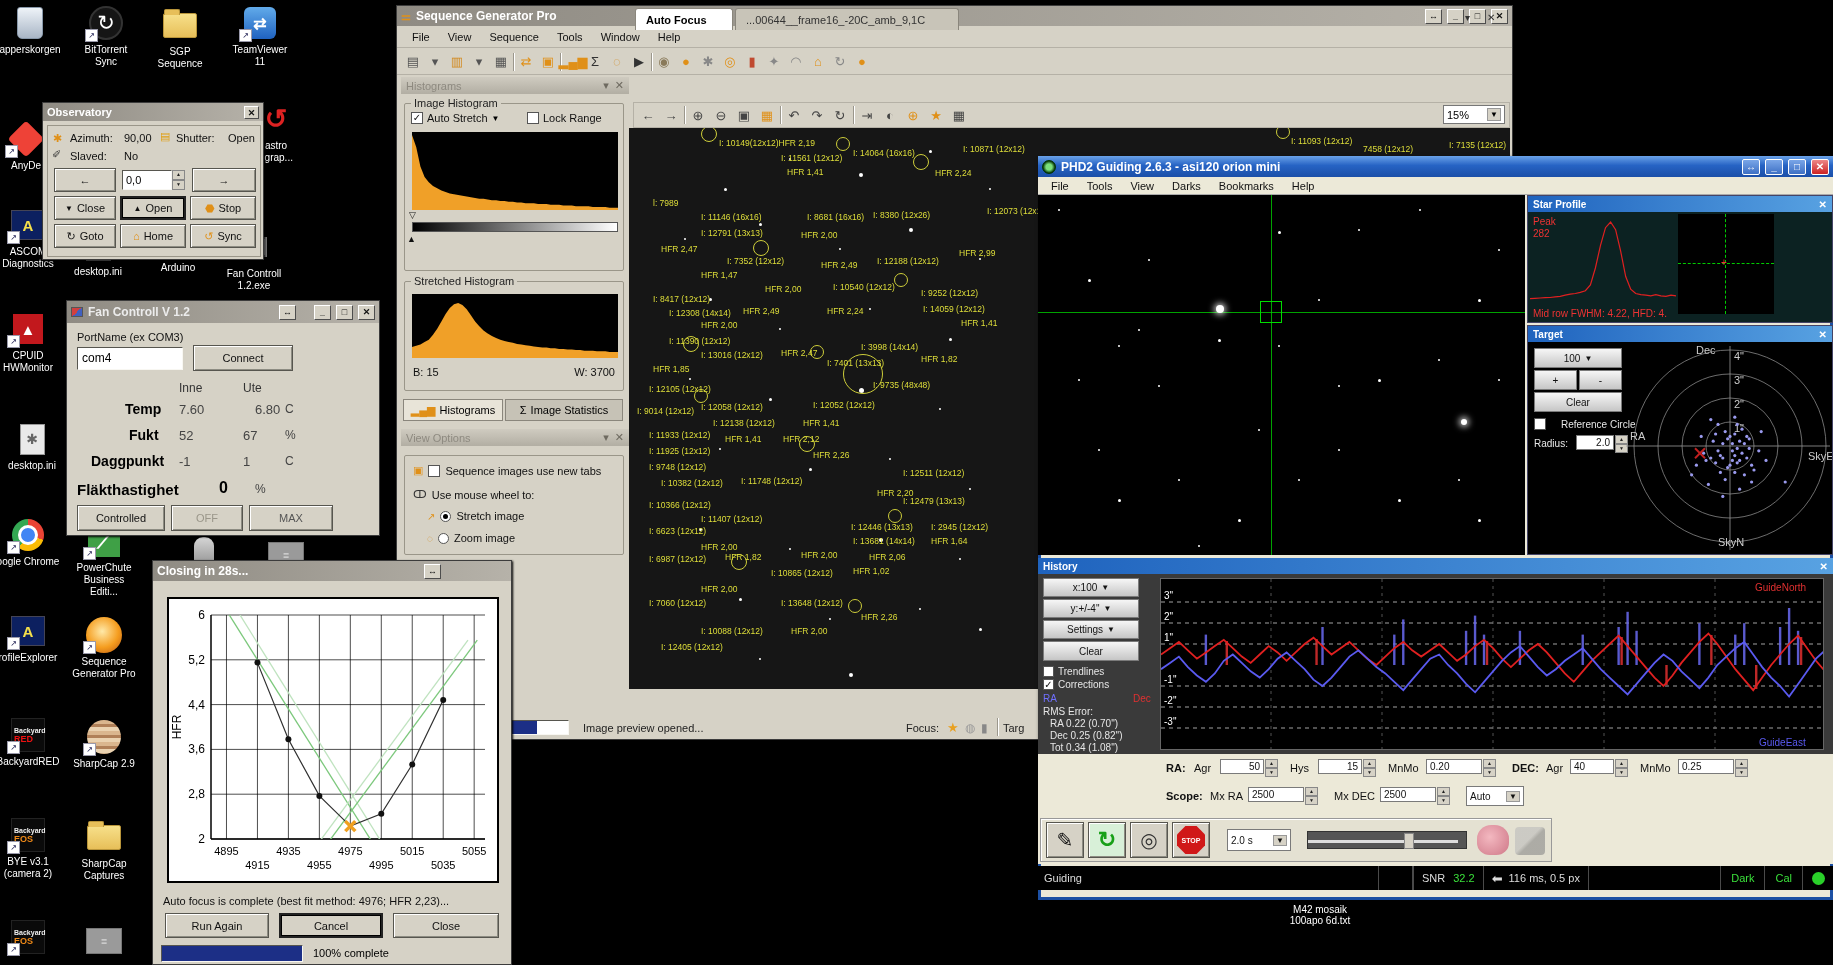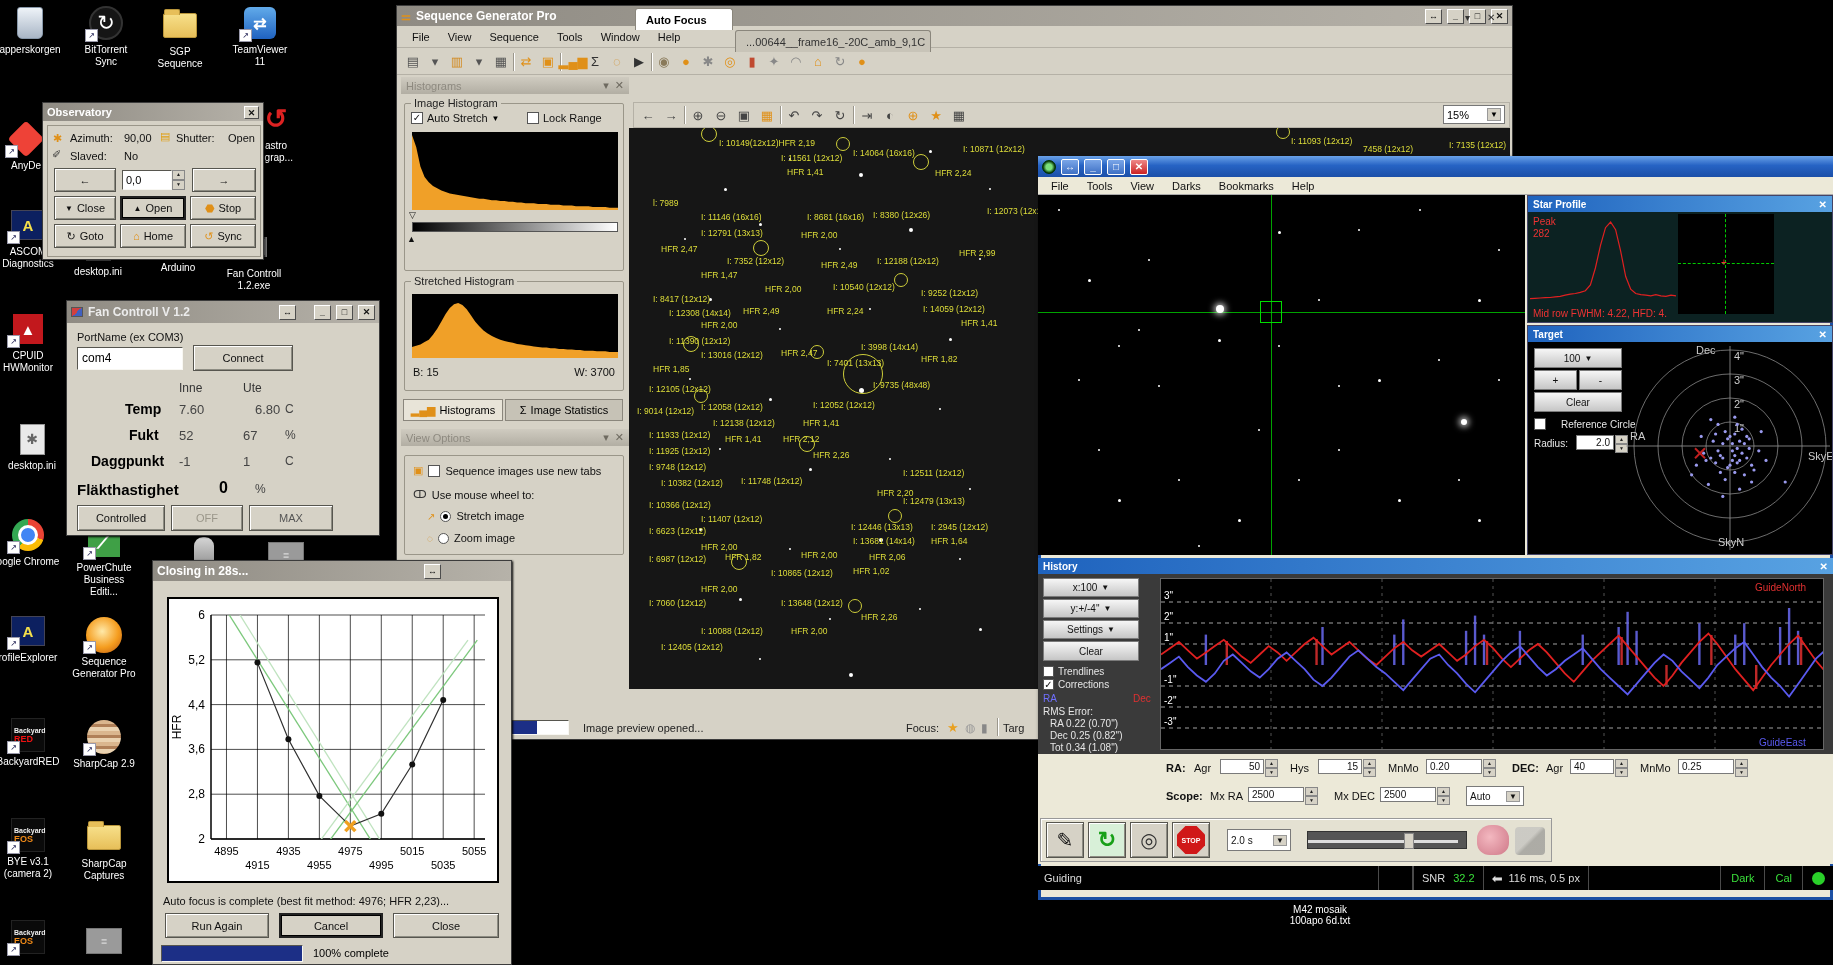--- a/index.html
+++ b/index.html
@@ -342,21 +342,21 @@
         </div>
         <div class="abs" style="left:22px;top:76px;display:flex;align-items:center;gap:5px;">
           <span style="color:#d28a20;font-size:10px;">◌</span>
           <span class="rad"></span>
             <span class="lbl">Zoom image</span>
         </div>
       </div>
     </div>
 
     <div class="doc-tab" style="left:238px;width:98px;background:#fff;font-weight:bold;z-index:2;">Auto Focus</div>
-    <div class="doc-tab" style="left:338px;width:196px;background:#c8c4b8;color:#333;overflow:hidden;margin-top:22px;">...00644__frame16_-20C_amb_9,1C</div>
+    <div class="doc-tab" style="left:338px;width:224px;background:#c8c4b8;color:#333;overflow:hidden;">...00644__frame16_-20C_amb_9,1C</div>
     <span class="abs" style="left:1068px;top:6px;font-size:10px;color:#333;">▾</span>
     <span class="abs" style="left:1090px;top:6px;font-size:10px;color:#333;">✕</span>
 
     <div class="abs" id="sgp-subtoolbar" style="left:236px;top:96px;width:877px;height:26px;display:flex;align-items:center;gap:3px;border:1px solid #b5b1a6;background:#d6d2c6;padding-left:4px;">
         <span class="tool-ic" style="color: rgb(68, 68, 68);">←</span>
         <span class="tool-ic" style="color: rgb(68, 68, 68);">→</span>
         <span class="vsep" style="height: 18px;"></span>
         <span class="tool-ic" style="color: rgb(68, 68, 68);">⊕</span>
         <span class="tool-ic" style="color: rgb(68, 68, 68);">⊖</span>
         <span class="tool-ic" style="color: rgb(68, 68, 68);">▣</span>
@@ -666,20 +666,21 @@
     <div class="btn" style="left:240px;top:352px;width:106px;height:25px;">Close</div>
     <div class="inset" style="left:8px;top:384px;width:142px;height:17px;">
         <span style="display:block;width:100%;height:100%;background:#1c2f86;"></span>
       </div>
     <span class="abs" style="left:160px;top:386px;font-size:11px;">100% complete</span>
   </div>
 
   <div class="xpwin" style="left:1038px;top:156px;width:795px;height:744px;">
     <div class="xptitle">
       <span style="width:14px;height:14px;border-radius:50%;background:radial-gradient(circle,#7ae07a 35%,#0a3a0a 70%);border:1px solid #030;"></span>
+      <span style="flex:1;">PHD2 Guiding 2.6.3 - asi120 orion mini</span>
       <span class="xpbtn">↔</span>
       <span class="xpbtn">_</span>
       <span class="xpbtn">□</span>
       <span class="xpbtn" style="background:linear-gradient(#e88,#c22);">✕</span>
     </div>
     <div class="abs" id="phd2-menubar" style="left:-3px;top:21px;width:795px;height:18px;background:#ece9d8;display:flex;align-items:center;padding-left:4px;border-bottom:1px solid #aaa;">
         <span class="menu-item">File</span>
         <span class="menu-item">Tools</span>
         <span class="menu-item">View</span>
         <span class="menu-item">Darks</span>

